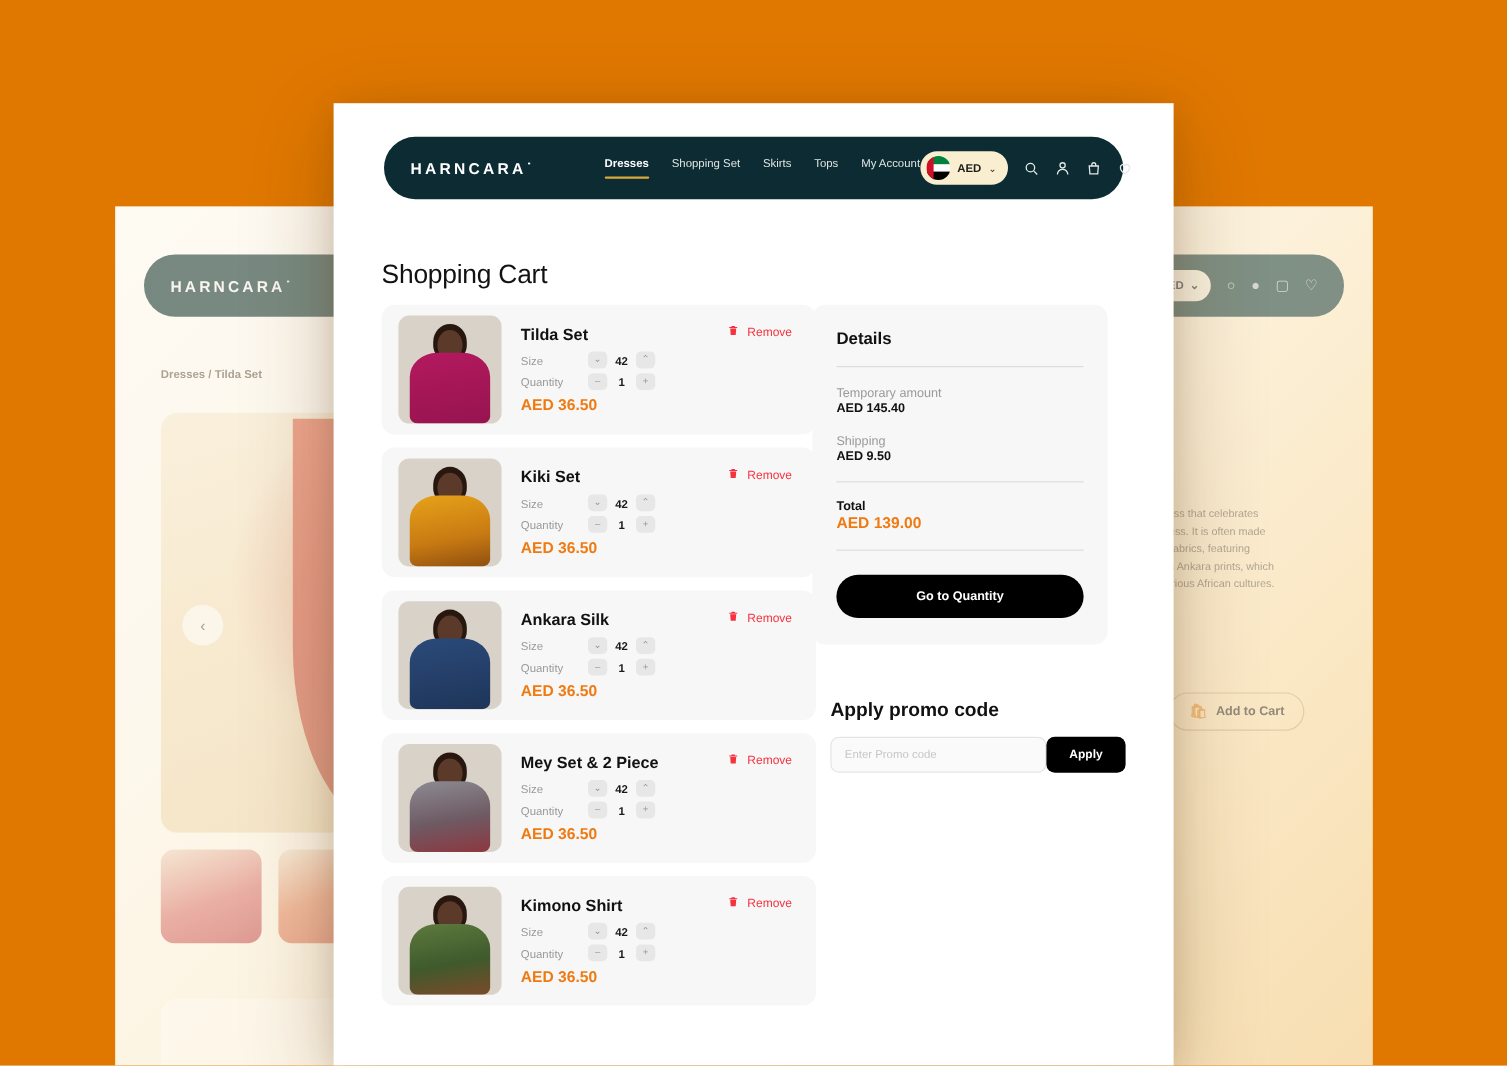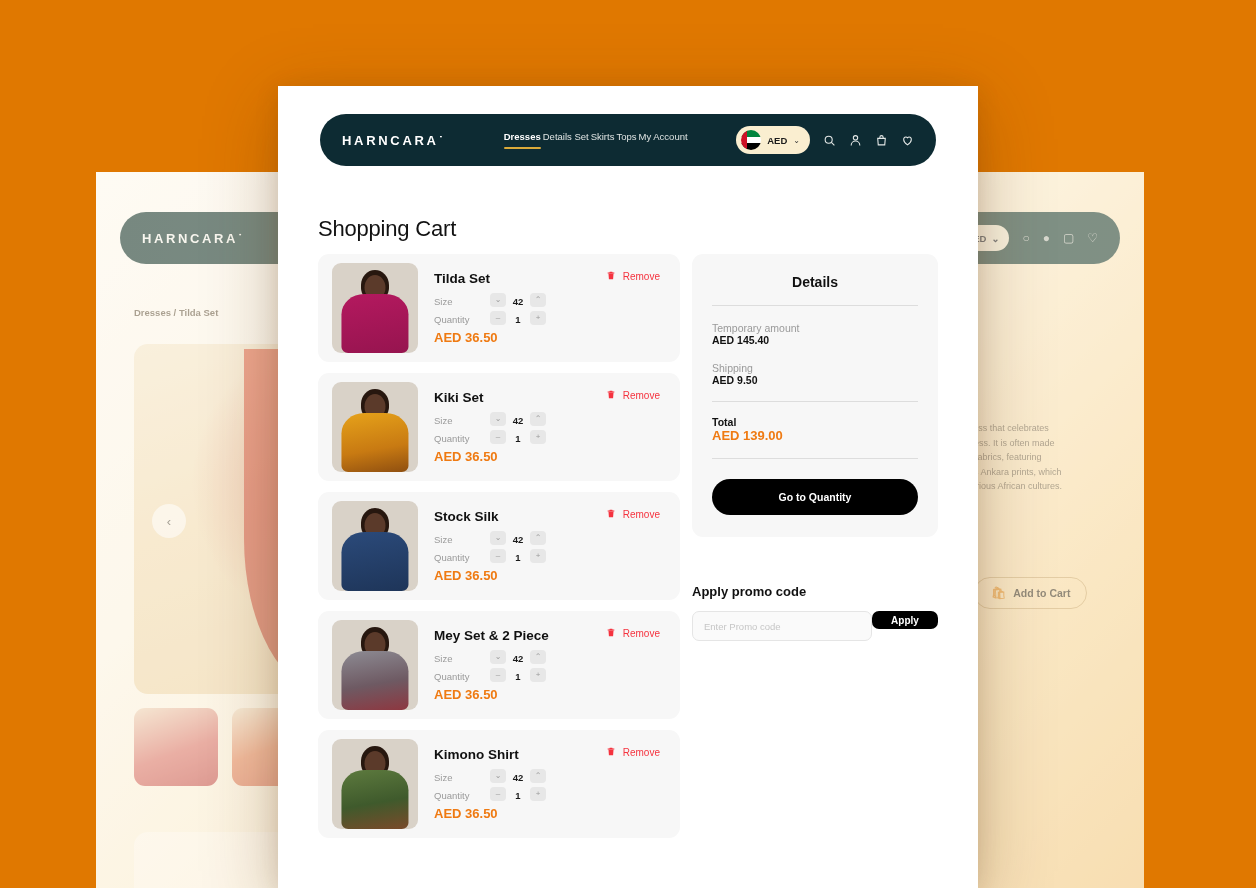--- a/index.html
+++ b/index.html
@@ -240,21 +240,21 @@
   }
   .logo {
     color: #ffffff;
     font-size: 13px;
     font-weight: bold;
     letter-spacing: 2.7px;
   }
   .nav-links {
     display: flex;
     align-items: center;
-    gap: 2px;
+    gap: 19px;
     margin-left: 58px;
   }
   .nav-link {
     font-size: 9.5px;
     color: #dfe4e3;
     position: relative;
     padding-bottom: 7px;
     white-space: nowrap;
   }
   .nav-link.active {
@@ -439,27 +439,26 @@
     display: flex;
     align-items: center;
     gap: 7px;
   }
   .trash-icon { color: #f5333f; font-size: 11px; line-height: 1; }
   .remove-label { font-size: 10px; color: #f5333f; }
 
   
   .details {
     position: absolute;
-    left: 414px;
+    left: 399px;
     top: 168px;
     width: 246px;
     background: #f7f7f7;
     border-radius: 11px;
     padding: 20px 20px 22px;
-    text-align: center;
   }
   .details-title {
     font-size: 14px;
     font-weight: bold;
     color: #111111;
   }
   .hr {
     height: 1px;
     background: #dddddd;
     margin: 15px 0 0;
@@ -490,42 +489,42 @@
   }
 
   
   .promo {
     position: absolute;
     left: 414px;
     top: 498px;
     width: 246px;
   }
   .promo-title {
-    font-size: 13px;
+    font-size: 16px;
     font-weight: bold;
     color: #111111;
     margin-bottom: 12px;
   }
   .promo-row { display: flex; gap: 0; }
   .promo-input {
     flex: 1;
     height: 30px;
     border-radius: 7px;
     border: 1px solid #e5e5e5;
     background: #fafafa;
     font-size: 9.5px;
     color: #333;
     padding: 0 11px;
     font-family: "Liberation Sans", sans-serif;
     outline: none;
   }
   .promo-input::placeholder { color: #c6c6c6; }
   .apply-btn {
     width: 66px;
-    height: 18px;
+    height: 30px;
     border-radius: 7px;
     background: #000000;
     color: #ffffff;
     font-size: 10px;
     font-weight: bold;
     display: flex;
     align-items: center;
     justify-content: center;
     border: none;
     font-family: "Liberation Sans", sans-serif;
@@ -601,21 +600,21 @@
   <div class="bg-veil"></div>
 </div>
 
 <div class="modal">
 
   <div class="nav">
     <div class="logo">HARNCARA˙</div>
 
     <div class="nav-links">
       <div class="nav-link active">Dresses</div>
-      <div class="nav-link">Details Set</div>
+      <div class="nav-link">Shopping Set</div>
       <div class="nav-link">Skirts</div>
       <div class="nav-link">Tops</div>
       <div class="nav-link">My Account</div>
     </div>
 
     <div class="nav-right">
       <div class="currency">
         <div class="flag">
             <span class="s1"></span>
             <span class="s2"></span>
@@ -719,21 +718,21 @@
       </div>
     </div>
 
     <div class="cart-item">
       <div class="thumb">
         <div class="hair"></div>
         <div class="head"></div>
         <div class="figure t-navy"></div>
       </div>
       <div class="item-info">
-        <div class="item-name">Stock Silk</div>
+        <div class="item-name">Ankara Silk</div>
         <div class="spec-row">
           <span class="spec-label">Size</span>
           <span class="step-btn">⌄</span>
           <span class="step-val">42</span>
           <span class="step-btn">⌃</span>
         </div>
         <div class="spec-row">
           <span class="spec-label">Quantity</span>
           <span class="step-btn">–</span>
           <span class="step-val">1</span>

